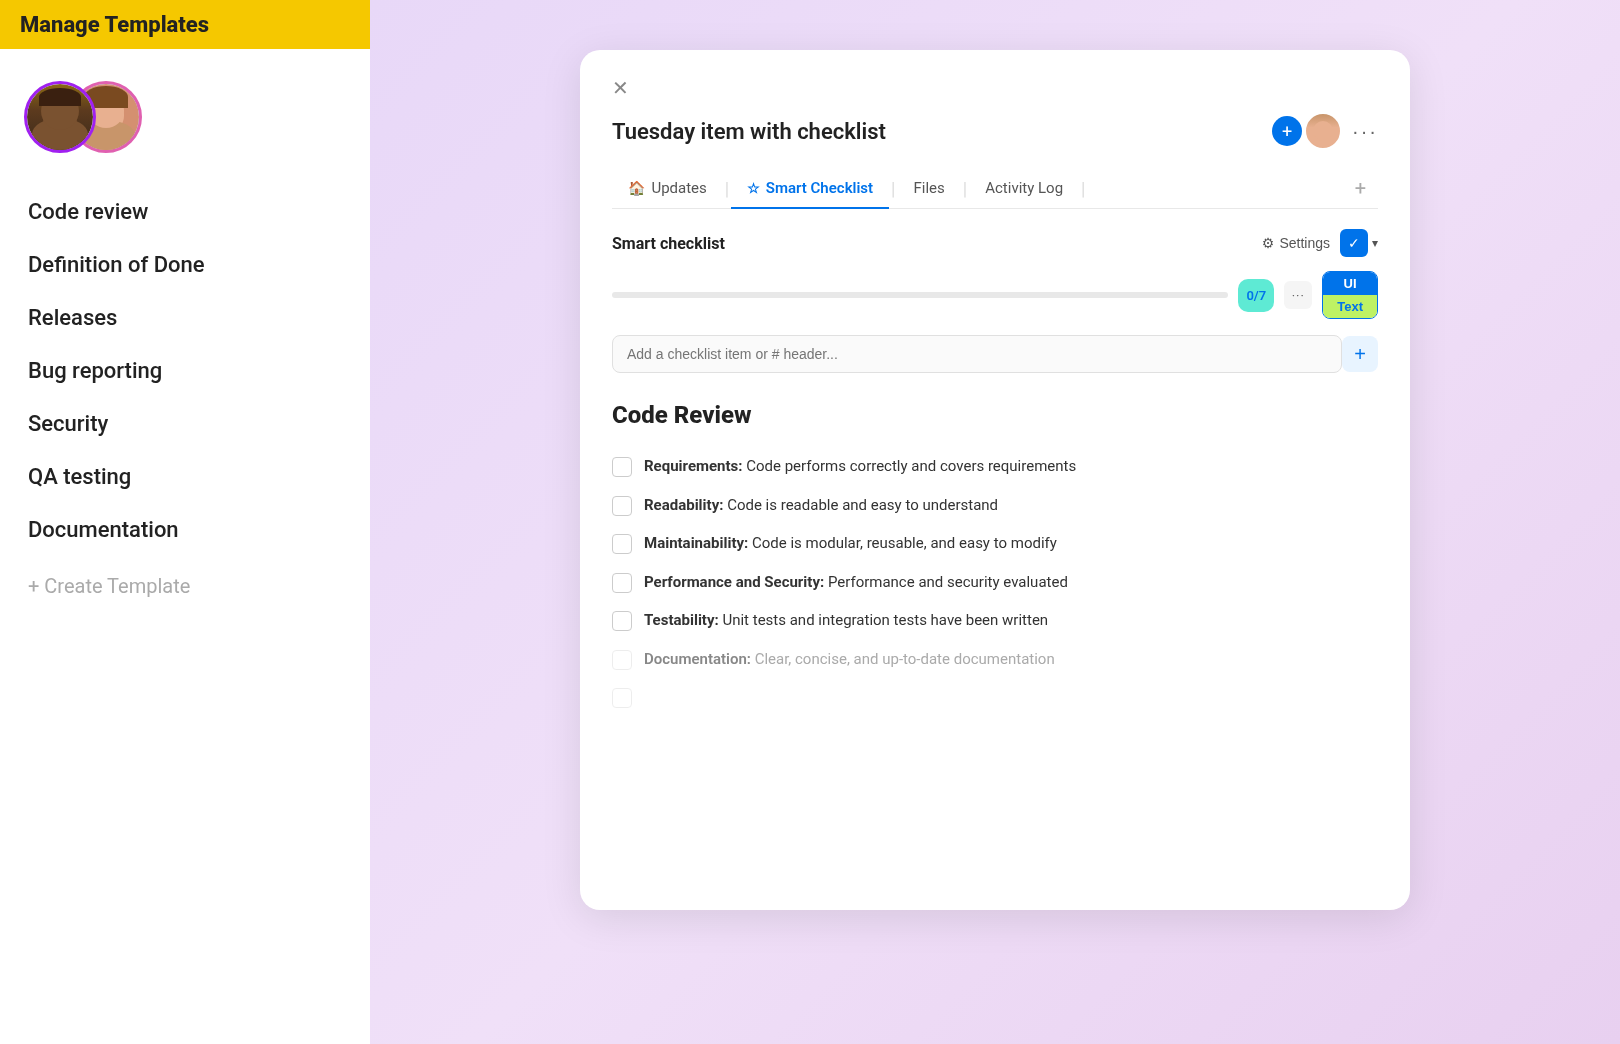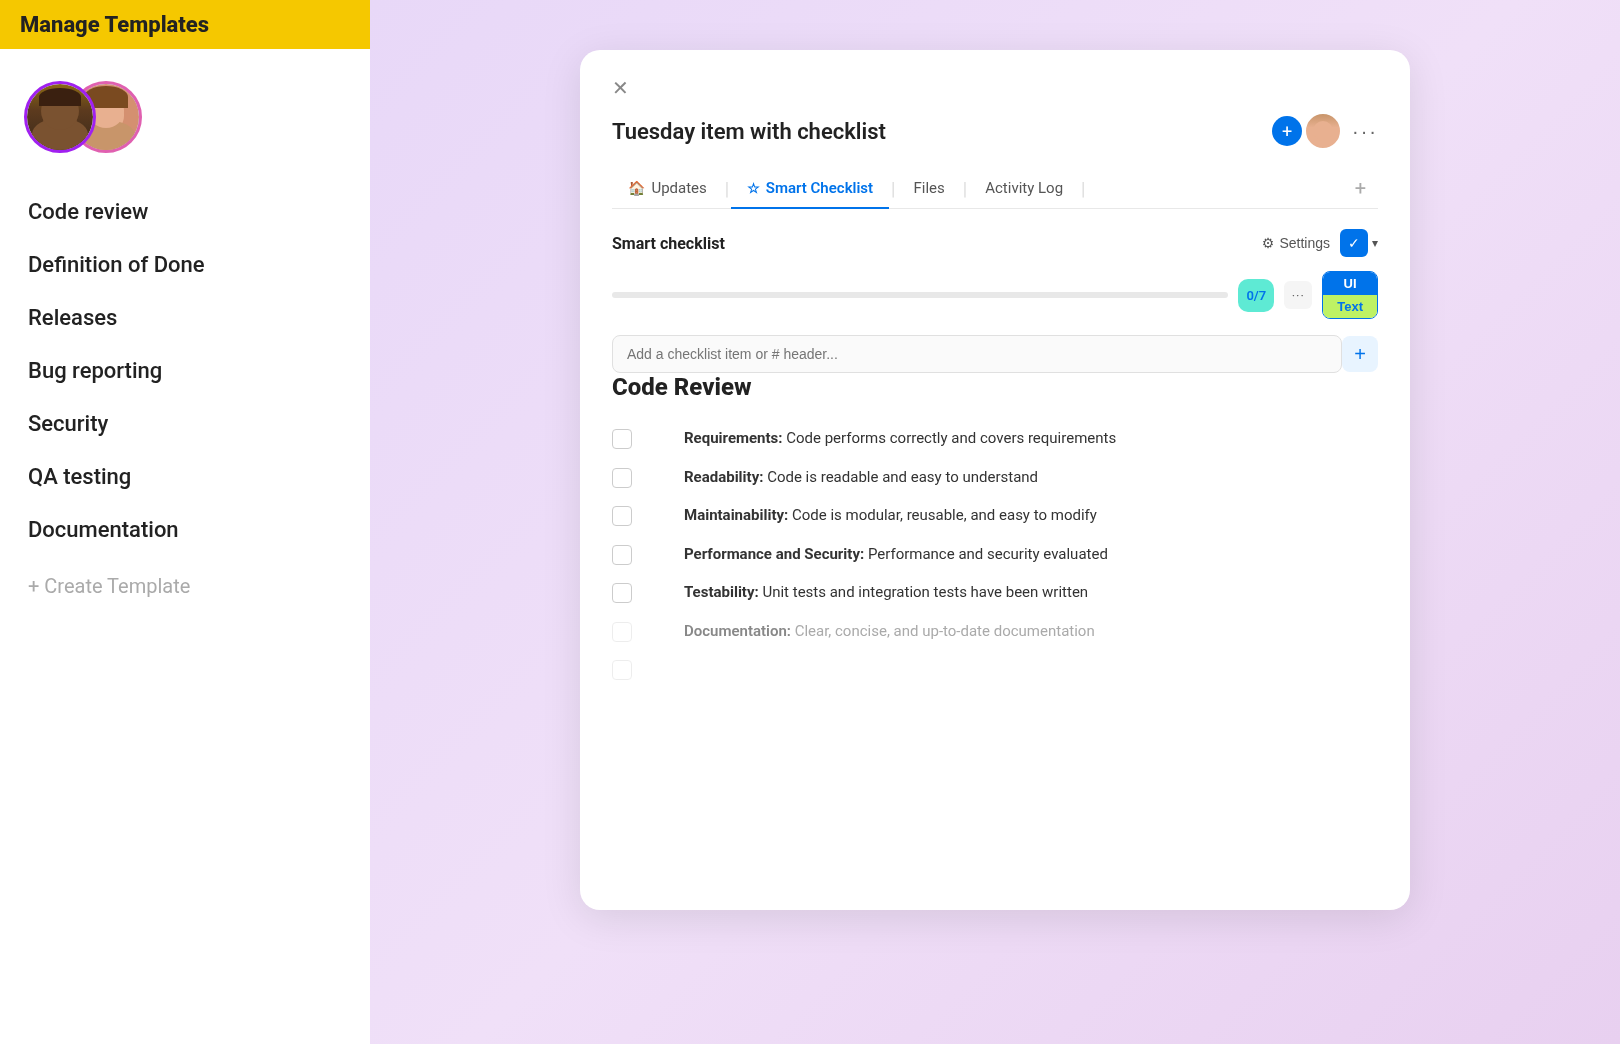--- a/index.html
+++ b/index.html
@@ -424,20 +424,21 @@
 
     .view-toggle-sep {
       width: 1px;
       background: #0073ea;
     }
 
     
     .add-checklist-row {
       display: flex;
       align-items: center;
+      margin-bottom: 28px;
     }
 
     .add-checklist-input {
       flex: 1;
       border: 1.5px solid #e0e0e0;
       border-radius: 8px;
       padding: 10px 14px;
       font-size: 14px;
       color: #aaa;
       outline: none;
@@ -487,21 +488,20 @@
 
     .checklist-checkbox.faded {
       border-color: #ddd;
       opacity: 0.5;
     }
 
     .checklist-item-text {
       font-size: 15px;
       color: #333;
       line-height: 1.5;
-      margin-left: 40px;
     }
 
     .checklist-item-text.faded {
       color: #aaa;
     }
 
     .item-label-bold {
       font-weight: 700;
     }
 

